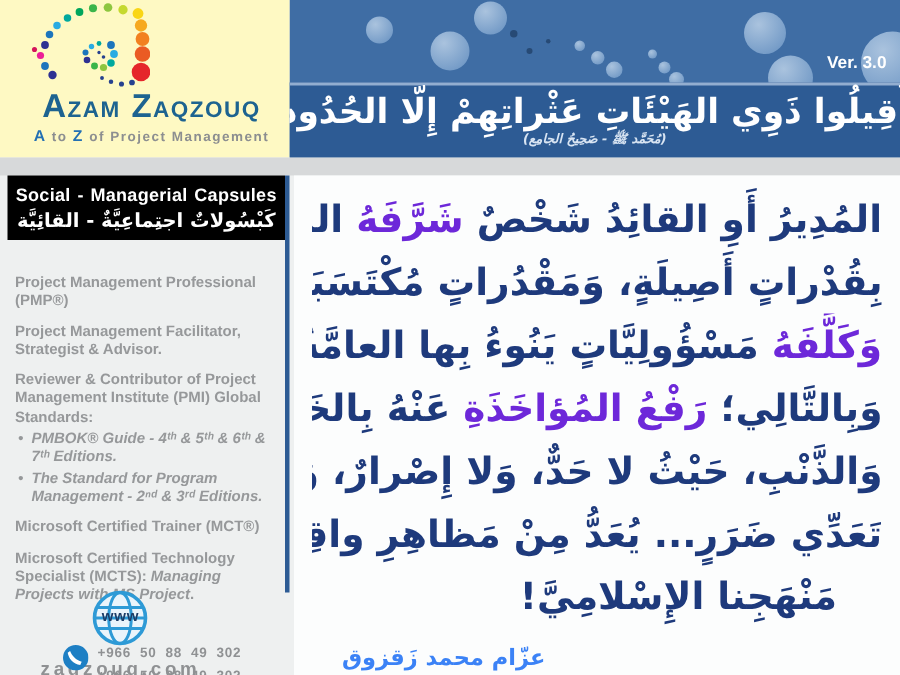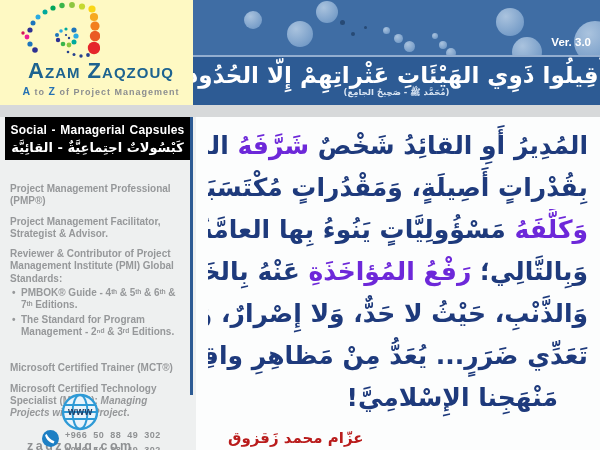--- a/index.html
+++ b/index.html
@@ -14,21 +14,21 @@
             background:radial-gradient(circle at 35% 30%, #aac3de, #648fc0); }
   .bubble.dark { background:#274a75; }
   .version { position:absolute; top:36px; right:9px; color:#ffffff; font-weight:bold;
              font-size:11.5px; z-index:3; }
   .band { position:absolute; left:0; bottom:0; width:100%; height:50px;
           background:#2d5b94; border-top:2px solid #93aed0; z-index:2;
           display:flex; flex-direction:column; align-items:center; justify-content:center; }
   .headline { color:#ffffff; font-family:"DejaVu Sans", sans-serif; font-weight:bold;
               font-size:23px; line-height:1.1; direction:rtl; white-space:nowrap; }
   .attribution { color:#d9e5f3; font-family:"DejaVu Sans", sans-serif; font-weight:bold;
-                 font-size:8.5px; direction:rtl; margin-top:-2px; }
+                 font-size:8.5px; direction:rtl; margin-top:-2px;font-style:italic; }
 
   
   .logo-area { position:absolute; left:0; top:0; width:193px; height:105px; background:#fef9c3; }
   .spiral { position:absolute; left:14px; top:2px; }
   .wordmark { position:absolute; left:12px; top:58px; width:178px; text-align:center;
               font-variant:small-caps; font-weight:bold; font-size:22px; letter-spacing:1px;
               color:#1d6390; }
   .tagline { position:absolute; left:12px; top:85px; width:178px; text-align:center;
              font-size:9px; font-weight:bold; letter-spacing:1px; color:#8c8e90; }
   .tagline .blue { color:#2470b3; font-size:10.5px; }
@@ -42,21 +42,21 @@
                color:#ffffff; text-align:center; padding:6px 2px 5px; }
   .sb-h-en { font-size:12px; font-weight:bold; letter-spacing:0.2px; word-spacing:1px; }
   .sb-h-ar { font-family:"DejaVu Sans", sans-serif; font-size:13px; font-weight:bold;
              direction:rtl; margin-top:3px; }
   .sb-body { position:absolute; left:10px; top:183px; width:178px; color:#96989a;
              font-size:10px; font-weight:bold; line-height:1.23; }
   .sb-body p { margin-bottom:8px; }
   .bullet { display:flex; margin:0 0 2px 2px; }
   .bullet .dot { width:9px; flex:0 0 9px; }
   .bullet .dot::before { content:"\2022"; }
-  .bullets { margin-bottom:24px; }
+  .bullets { margin-bottom:8px;font-style:italic; }
   .it { font-style:italic; }
 
   
   .website { position:absolute; left:27px; top:393px; display:flex; align-items:center; gap:8px;flex-direction:column; }
   .globe-wrap { position:relative; width:38px; height:38px; }
   .www { position:absolute; left:0; top:13px; width:38px; text-align:center; color:#1c3c66;
          font-size:10px; font-weight:bold; letter-spacing:0.5px; }
   .site { color:#8f9193; font-size:12.5px; font-weight:bold; letter-spacing:2.5px; }
   .phone-row { position:absolute; left:42px; display:flex; align-items:flex-start; gap:6px; }
   .phone-row.r1 { top:430px; }
@@ -67,21 +67,21 @@
   
   .main { position:absolute; left:196px; top:117px; width:404px; height:333px;
           background:#fcfdfd; padding:8px 12px 0 12px; }
   .aline { direction:rtl; font-family:"DejaVu Sans", sans-serif; font-weight:bold;
            font-size:25px; color:#1e3a7c; height:42px; line-height:42px;
            text-align:justify; text-align-last:justify; white-space:nowrap; overflow:hidden; }
   .aline .hl { color:#6d28d9; }
   .aline.last { text-align:right; text-align-last:right; padding-left:28px; padding-right:30px; }
   .signature { position:absolute; left:32px; bottom:3px; direction:rtl;
                font-family:"DejaVu Sans", sans-serif; font-weight:bold; font-size:15px;
-               color:#b91c1c; }
+               color:#3b82f6; }
 </style>
 </head>
 <body>
 
 <div class="page">
 
   <div class="banner">
     <div class="bubble" style="left:51px; top:11px; width:18px; height:18px;"></div>
     <div class="bubble" style="left:94px; top:21px; width:26px; height:26px;"></div>
     <div class="bubble" style="left:123px; top:1px; width:22px; height:22px;"></div>

